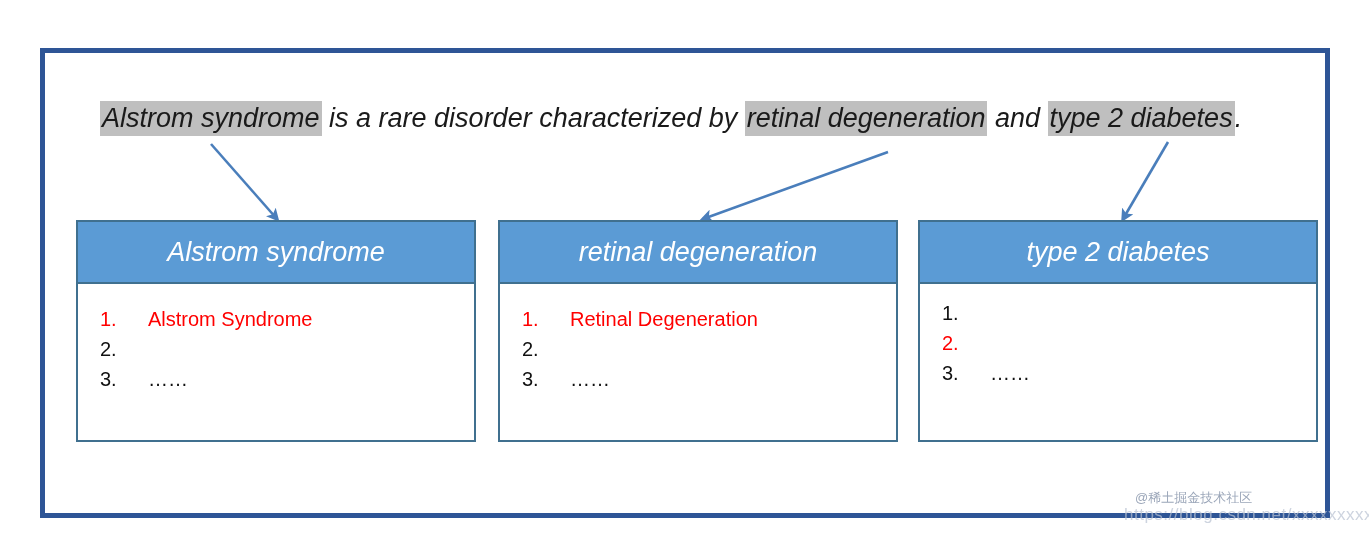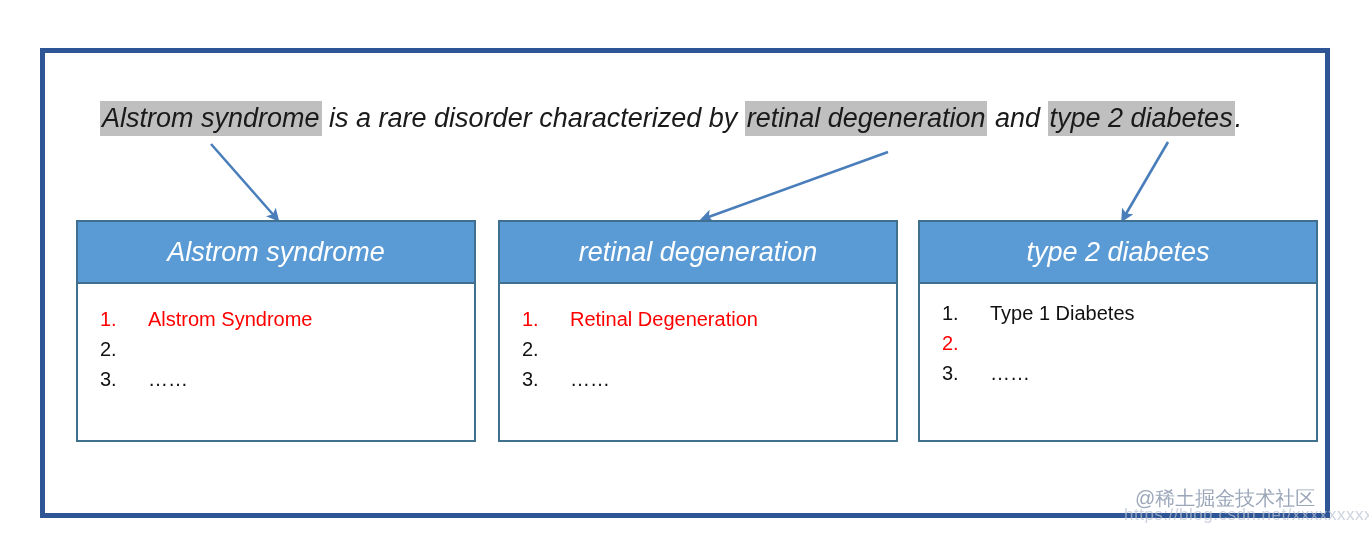--- a/index.html
+++ b/index.html
@@ -112,21 +112,21 @@
     width: 48px;
     flex: 0 0 48px;
   }
   .list-text { white-space: nowrap; }
 
   
   #watermark {
     position: absolute;
     left: 1135px;
     top: 487px;
-    font-size: 20px;
+    font-size: 13px;
     line-height: 22px;
     color: #8a97ad;
     opacity: 0.85;
     white-space: nowrap;
   }
   #watermark-url {
     position: absolute;
     left: 1124px;
     top: 505px;
     font-size: 17px;
@@ -197,21 +197,20 @@
     </div>
   </div>
 
   <div class="card" id="card-3">
     <div class="card-header">
       <span class="card-header-title">type 2 diabetes</span>
     </div>
     <div class="card-body">
       <div class="list-row">
         <span class="list-num">1.</span>
-        <span class="list-text">Type 1 Diabetes</span>
       </div>
       <div class="list-row red">
         <span class="list-num">2.</span>
       </div>
       <div class="list-row">
         <span class="list-num">3.</span>
         <span class="list-text">……</span>
       </div>
     </div>
   </div>

